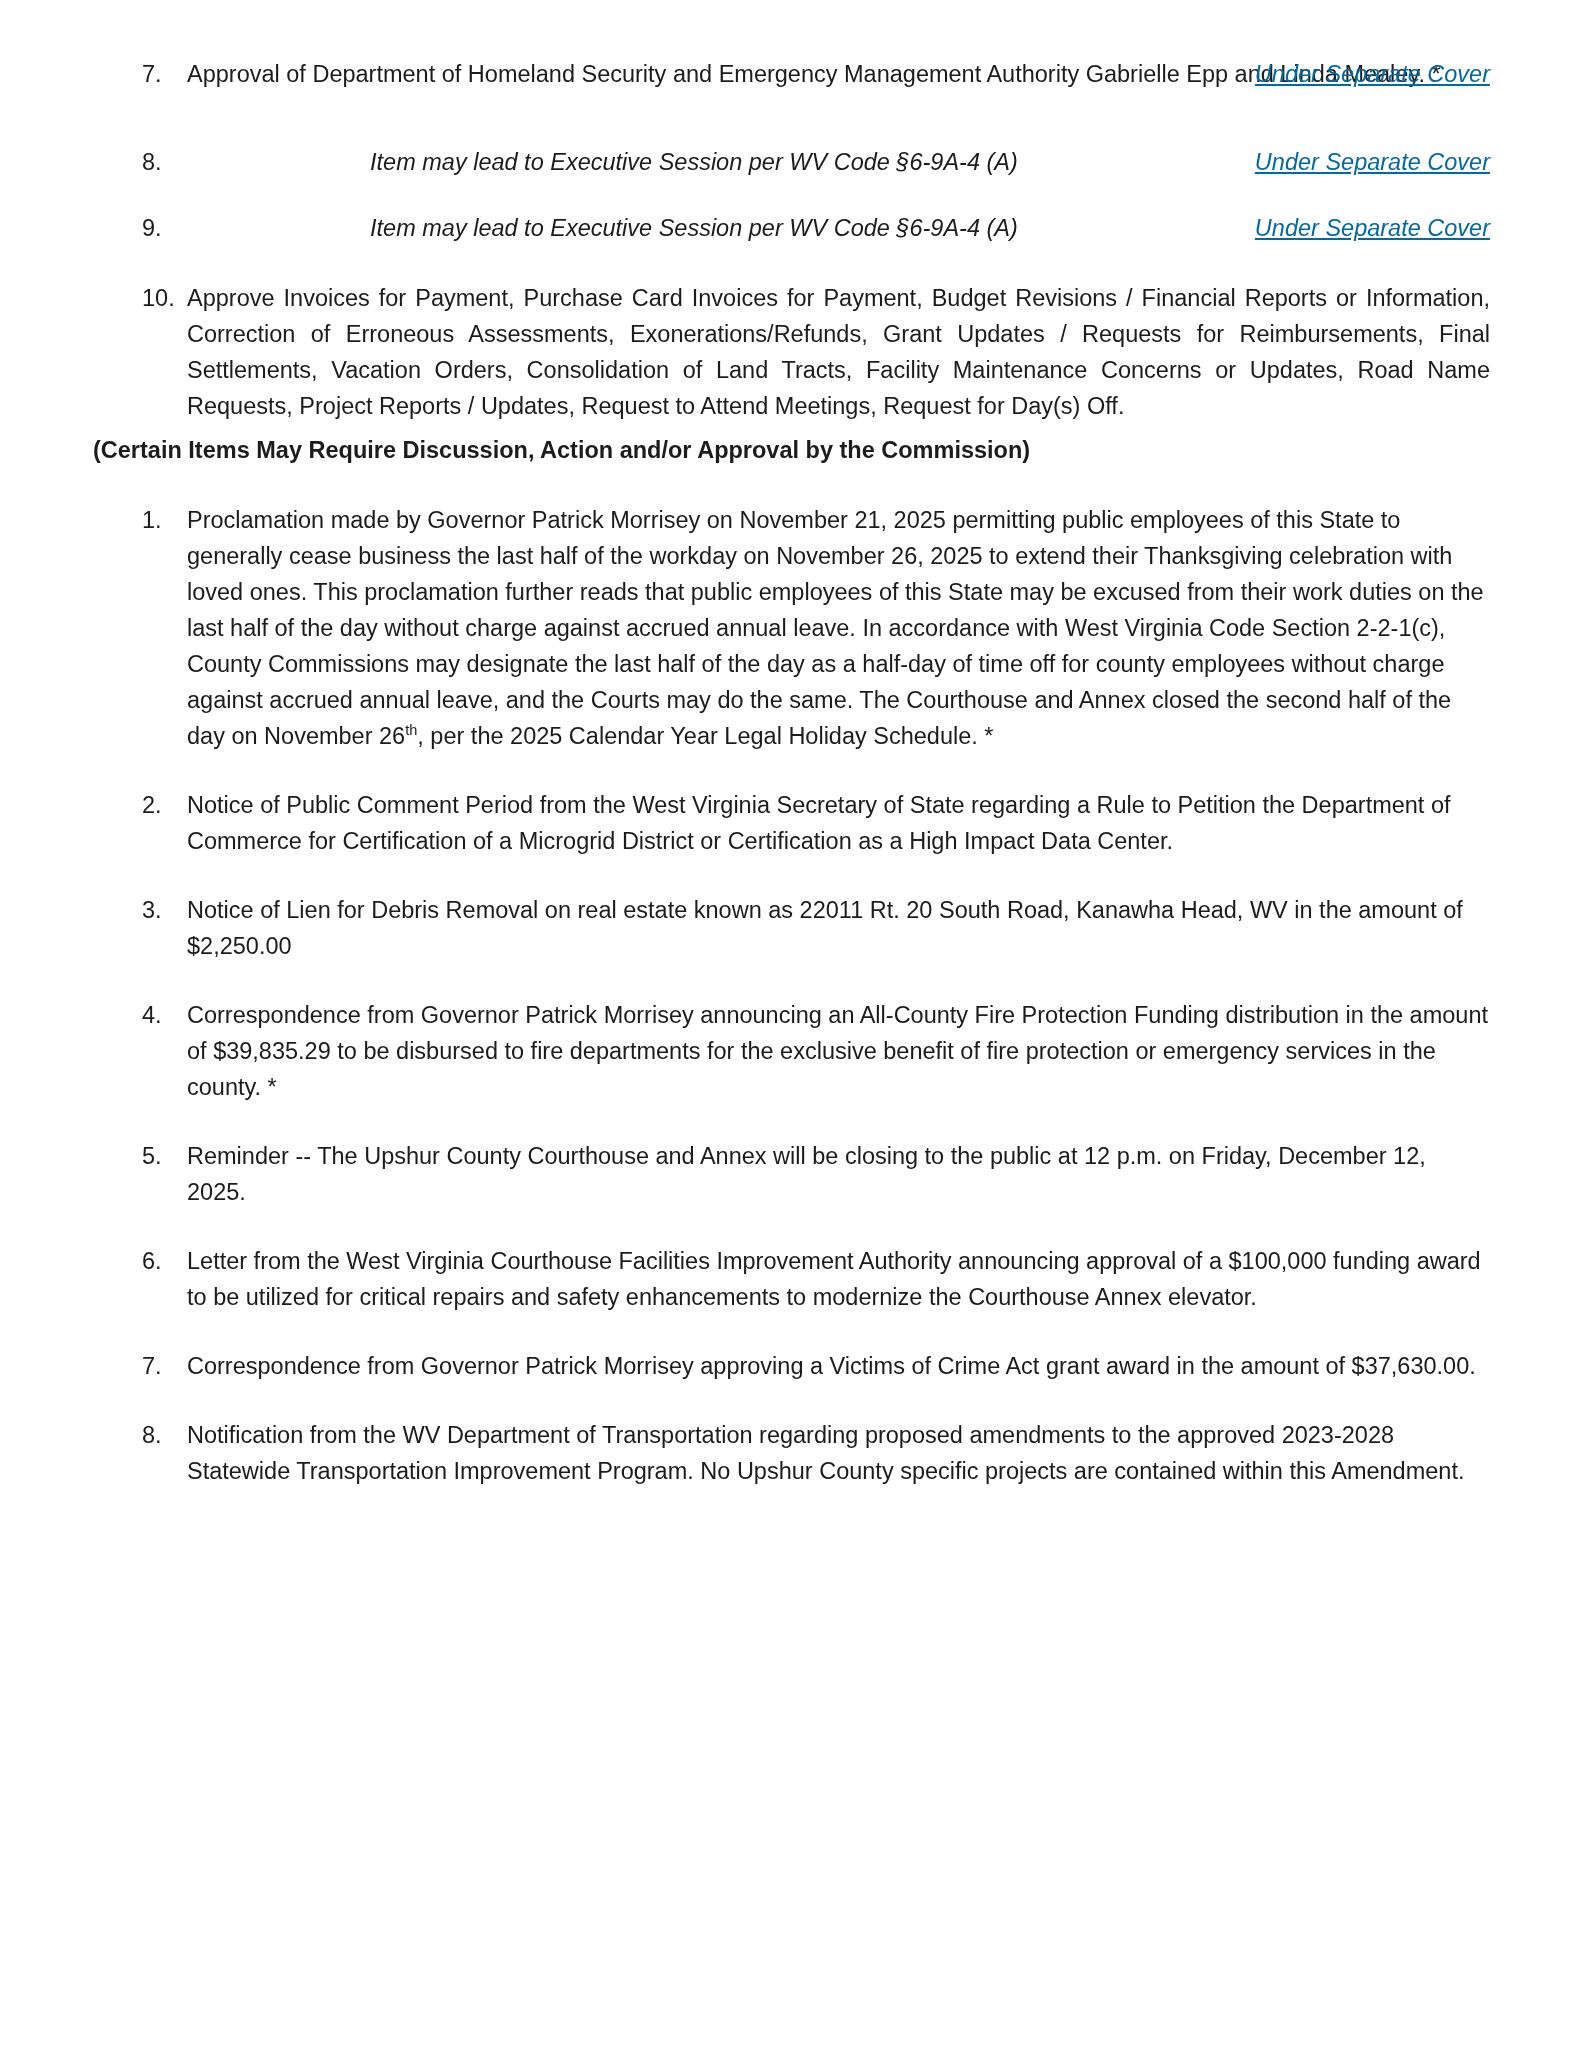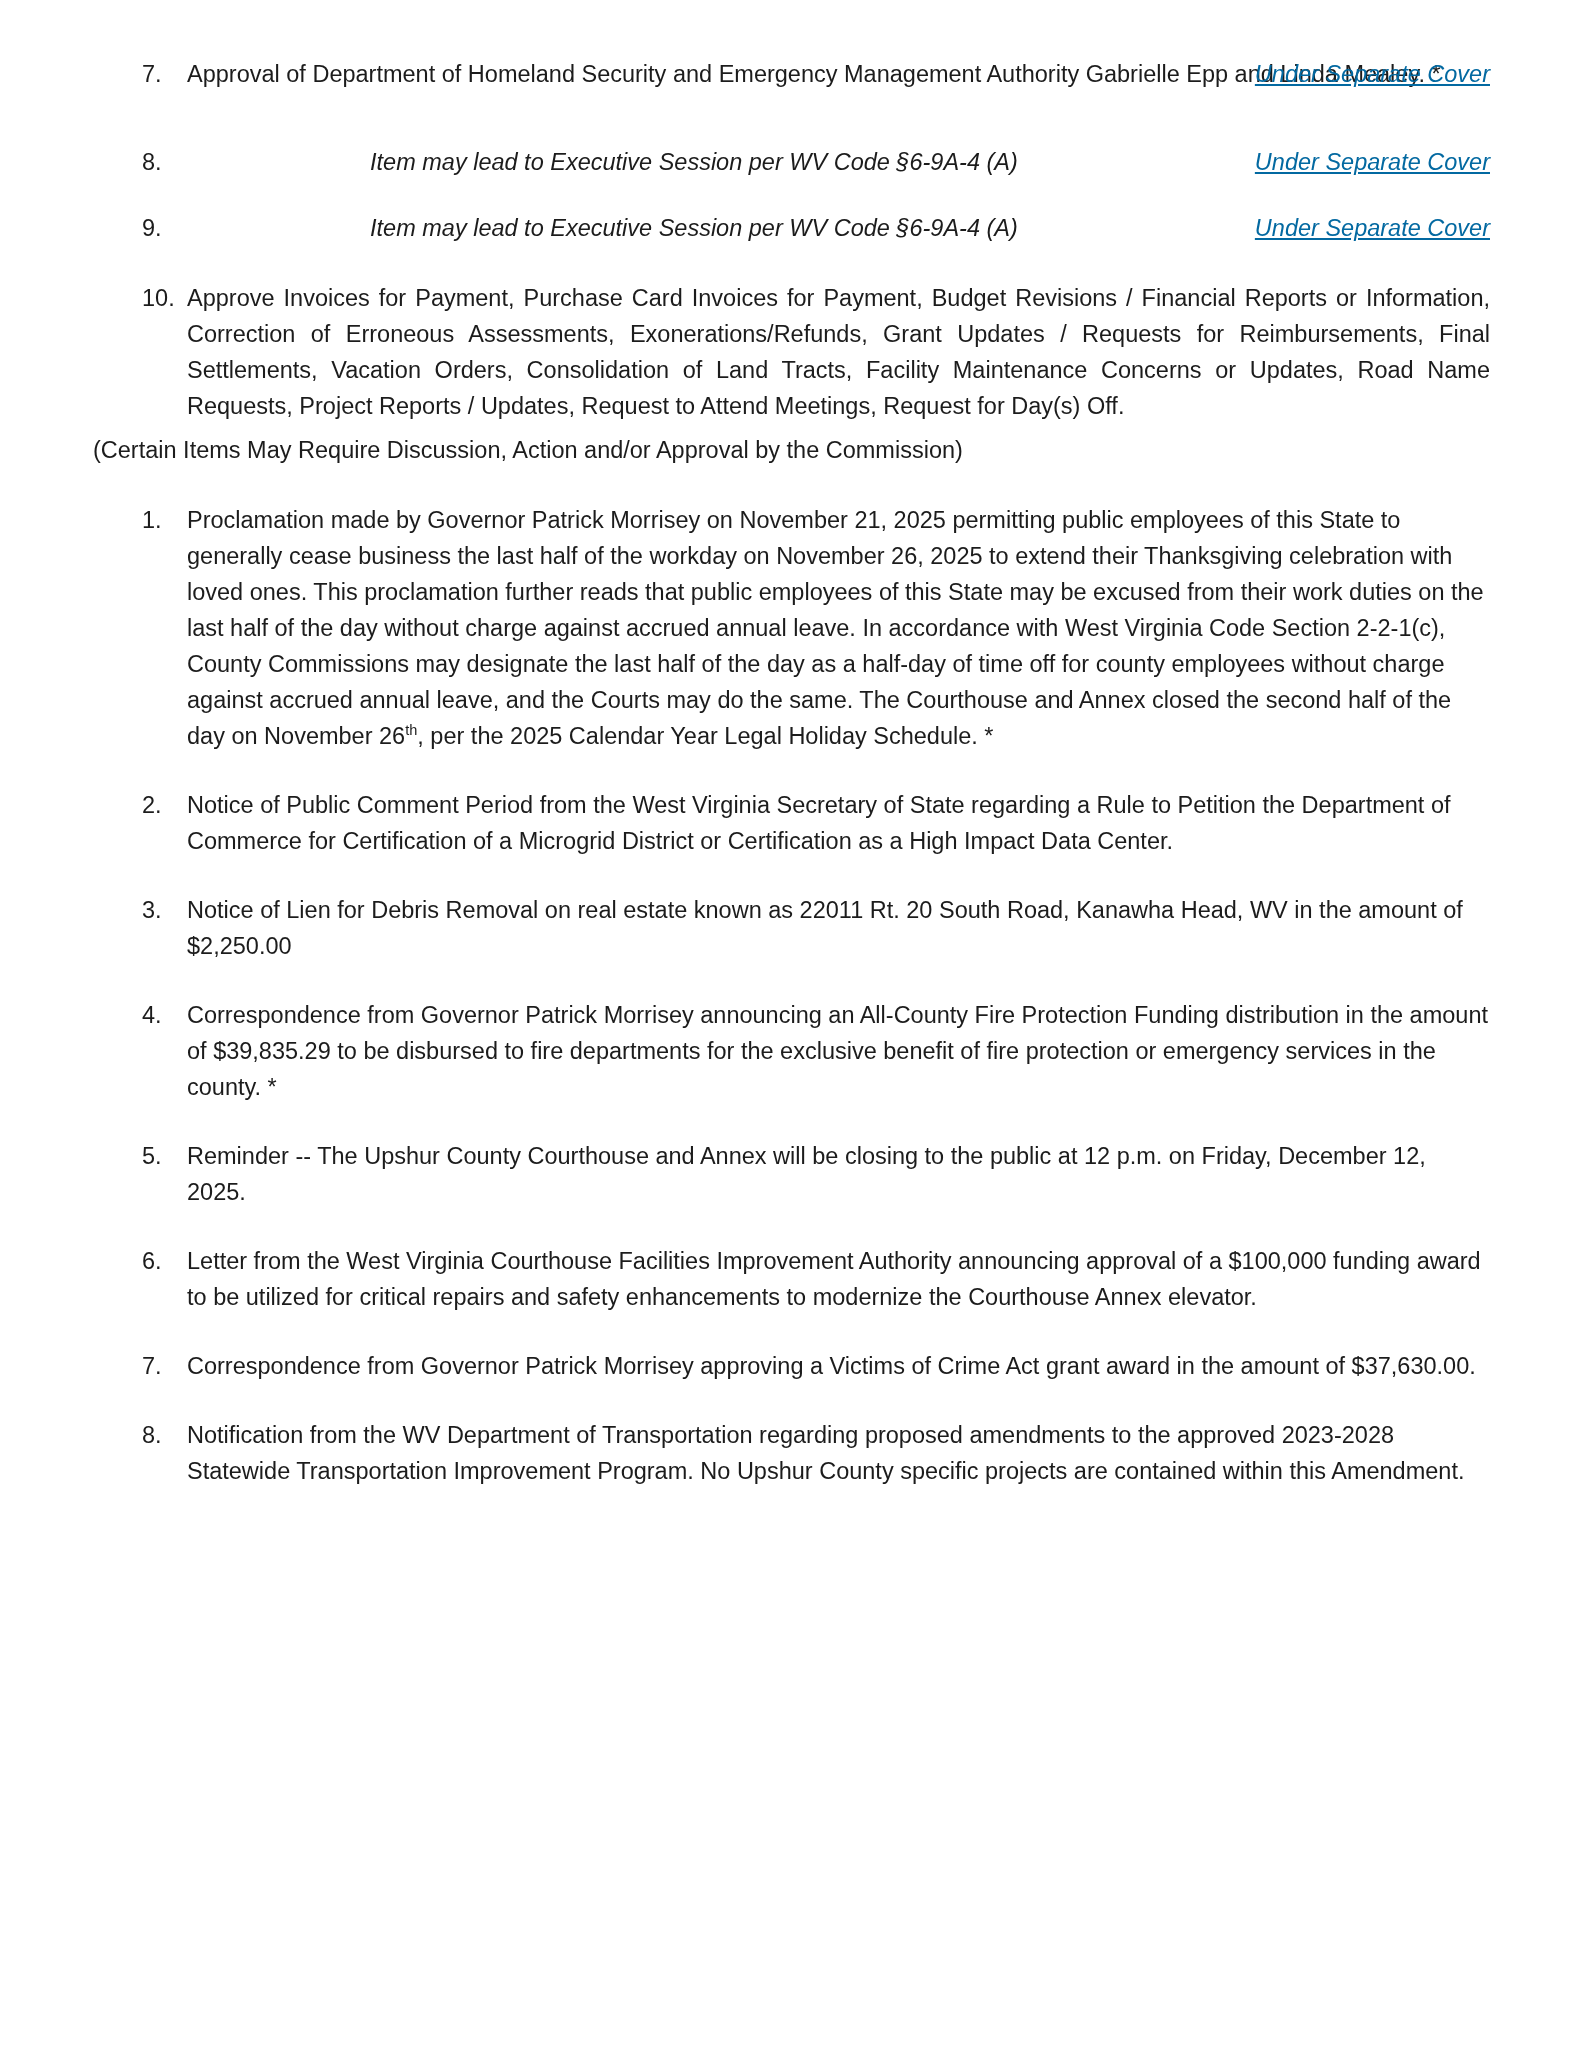--- a/index.html
+++ b/index.html
@@ -42,21 +42,21 @@
   .mb-i8  { margin-bottom: 30px; }
   .mb-i9  { margin-bottom: 34px; }
   .mb-i10 { margin-bottom: 8px; }
   .fyi-heading {
     font-weight: bold;
     text-decoration: underline;
     font-size: inherit;
     margin: 0;
   }
   .fyi-sub {
-    font-weight: normal;
+    font-weight: bold;
     margin: 0 0 34px 0;
   }
   .fyi .item { margin-bottom: 33px; }
   sup.sup { font-size: 0.62em; line-height: 0; vertical-align: super; }
 </style>
 </head>
 <body>
 
 <div class="page">
 

